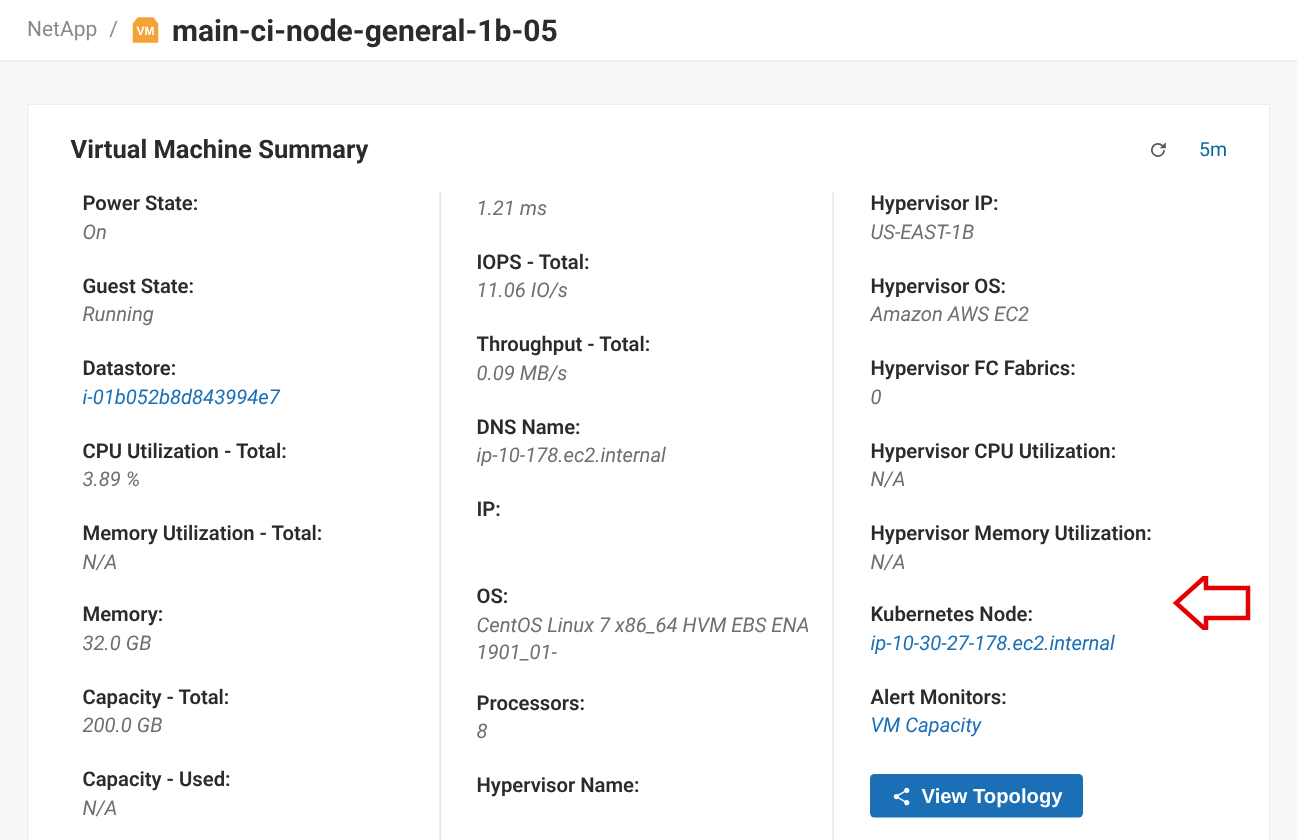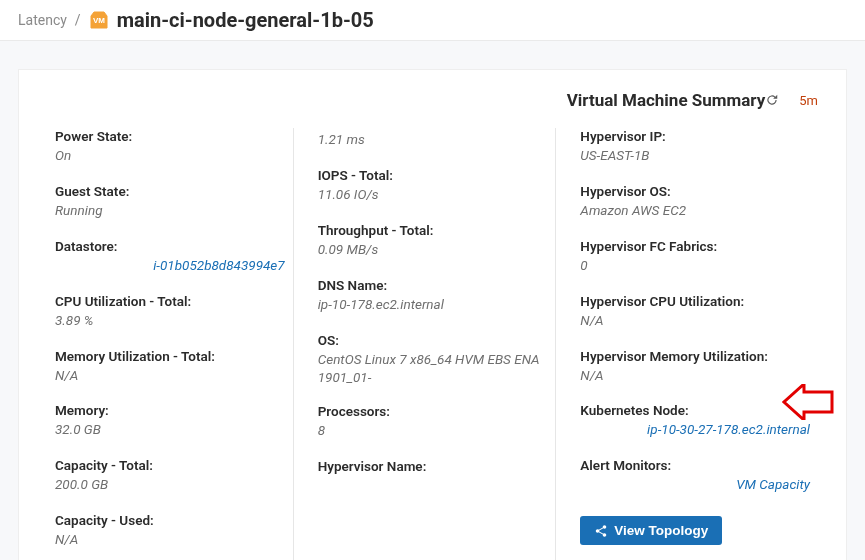--- a/index.html
+++ b/index.html
@@ -24,32 +24,32 @@
     width: 20px; height: 20px; display:inline-flex; align-items:center; justify-content:flex-start;
   }
   .bc-title { font-weight: 700; color: #2b2b2b; font-size: 20px; }
   .content {
     margin: 28px 18px 0 18px;
     background: #fff;
     padding: 20px 28px 28px 28px;
     border: 1px solid #eee;
   }
   .panel-header {
-    display:flex; justify-content:flex-end; align-items:center;
+    display:flex; justify-content:space-between; align-items:center;
     margin-bottom: 18px;
   }
   .panel-title { font-size: 17px; font-weight: 700; color: #2b2b2b; }
-  .refresh { color: #c2410c; display:flex; align-items:center; gap:20px; font-size:13px; cursor:pointer; }
+  .refresh { color: #0369a1; display:flex; align-items:center; gap:20px; font-size:13px; cursor:pointer; }
   .cols { display:flex; gap: 0; }
   .col { flex:1; padding: 0 8px; position:relative; }
   .col + .col { border-left: 1px solid #e6e6e6; padding-left: 24px; }
   .field { margin-bottom: 18px; }
   .field-label { font-weight: 600; color: #2b2b2b; font-size: 13.5px; }
   .field-value { color: #6f6f6f; font-size: 13.5px; margin-top: 2px; line-height:1.4;font-style:italic; }
-  .link { color: #1a6fb5; cursor:pointer;text-align:right; }
+  .link { color: #1a6fb5; cursor:pointer; }
   .topology-btn {
     background: #1a6fb5;
     color: #fff;
     border: none;
     padding: 7px 14px;
     border-radius: 3px;
     font-size: 13.5px;
     font-weight: 600;
     cursor: pointer;
     display:inline-flex; align-items:center; gap:6px;
@@ -59,21 +59,21 @@
     position:absolute;
     right: -16px;
     top: 256px;
     pointer-events:none;
   }
 </style>
 </head>
 <body>
 
 <div class="breadcrumb-bar">
-  <span class="bc-root">Latency</span>
+  <span class="bc-root">NetApp</span>
   <span class="bc-sep">/</span>
   <span class="bc-icon">
     <svg width="20" height="20" viewBox="0 0 20 20">
         <polygon points="5,2 15,2 18,6 18,18 2,18 2,6" fill="#f4a236" stroke="#f4a236"></polygon>
         <text x="10" y="13" font-size="8" text-anchor="middle" fill="#fff" font-family="Arial" font-weight="bold">VM</text>
       </svg>
   </span>
   <span class="bc-title">main-ci-node-general-1b-05</span>
 </div>
 
@@ -134,20 +134,24 @@
           <div class="field-value">11.06 IO/s</div>
         </div>
       <div class="field">
           <div class="field-label">Throughput - Total:</div>
           <div class="field-value">0.09 MB/s</div>
         </div>
       <div class="field">
           <div class="field-label">DNS Name:</div>
           <div class="field-value">ip-10-178.ec2.internal</div>
         </div>
+      <div class="field" style="margin-bottom:42px">
+          <div class="field-label">IP:</div>
+          <div class="field-value"></div>
+        </div>
       <div class="field" style="margin-bottom:16px">
           <div class="field-label">OS:</div>
           <div class="field-value">CentOS Linux 7 x86_64 HVM EBS ENA 1901_01-</div>
         </div>
       <div class="field">
           <div class="field-label">Processors:</div>
           <div class="field-value">8</div>
         </div>
       <div class="field">
           <div class="field-label">Hypervisor Name:</div>

